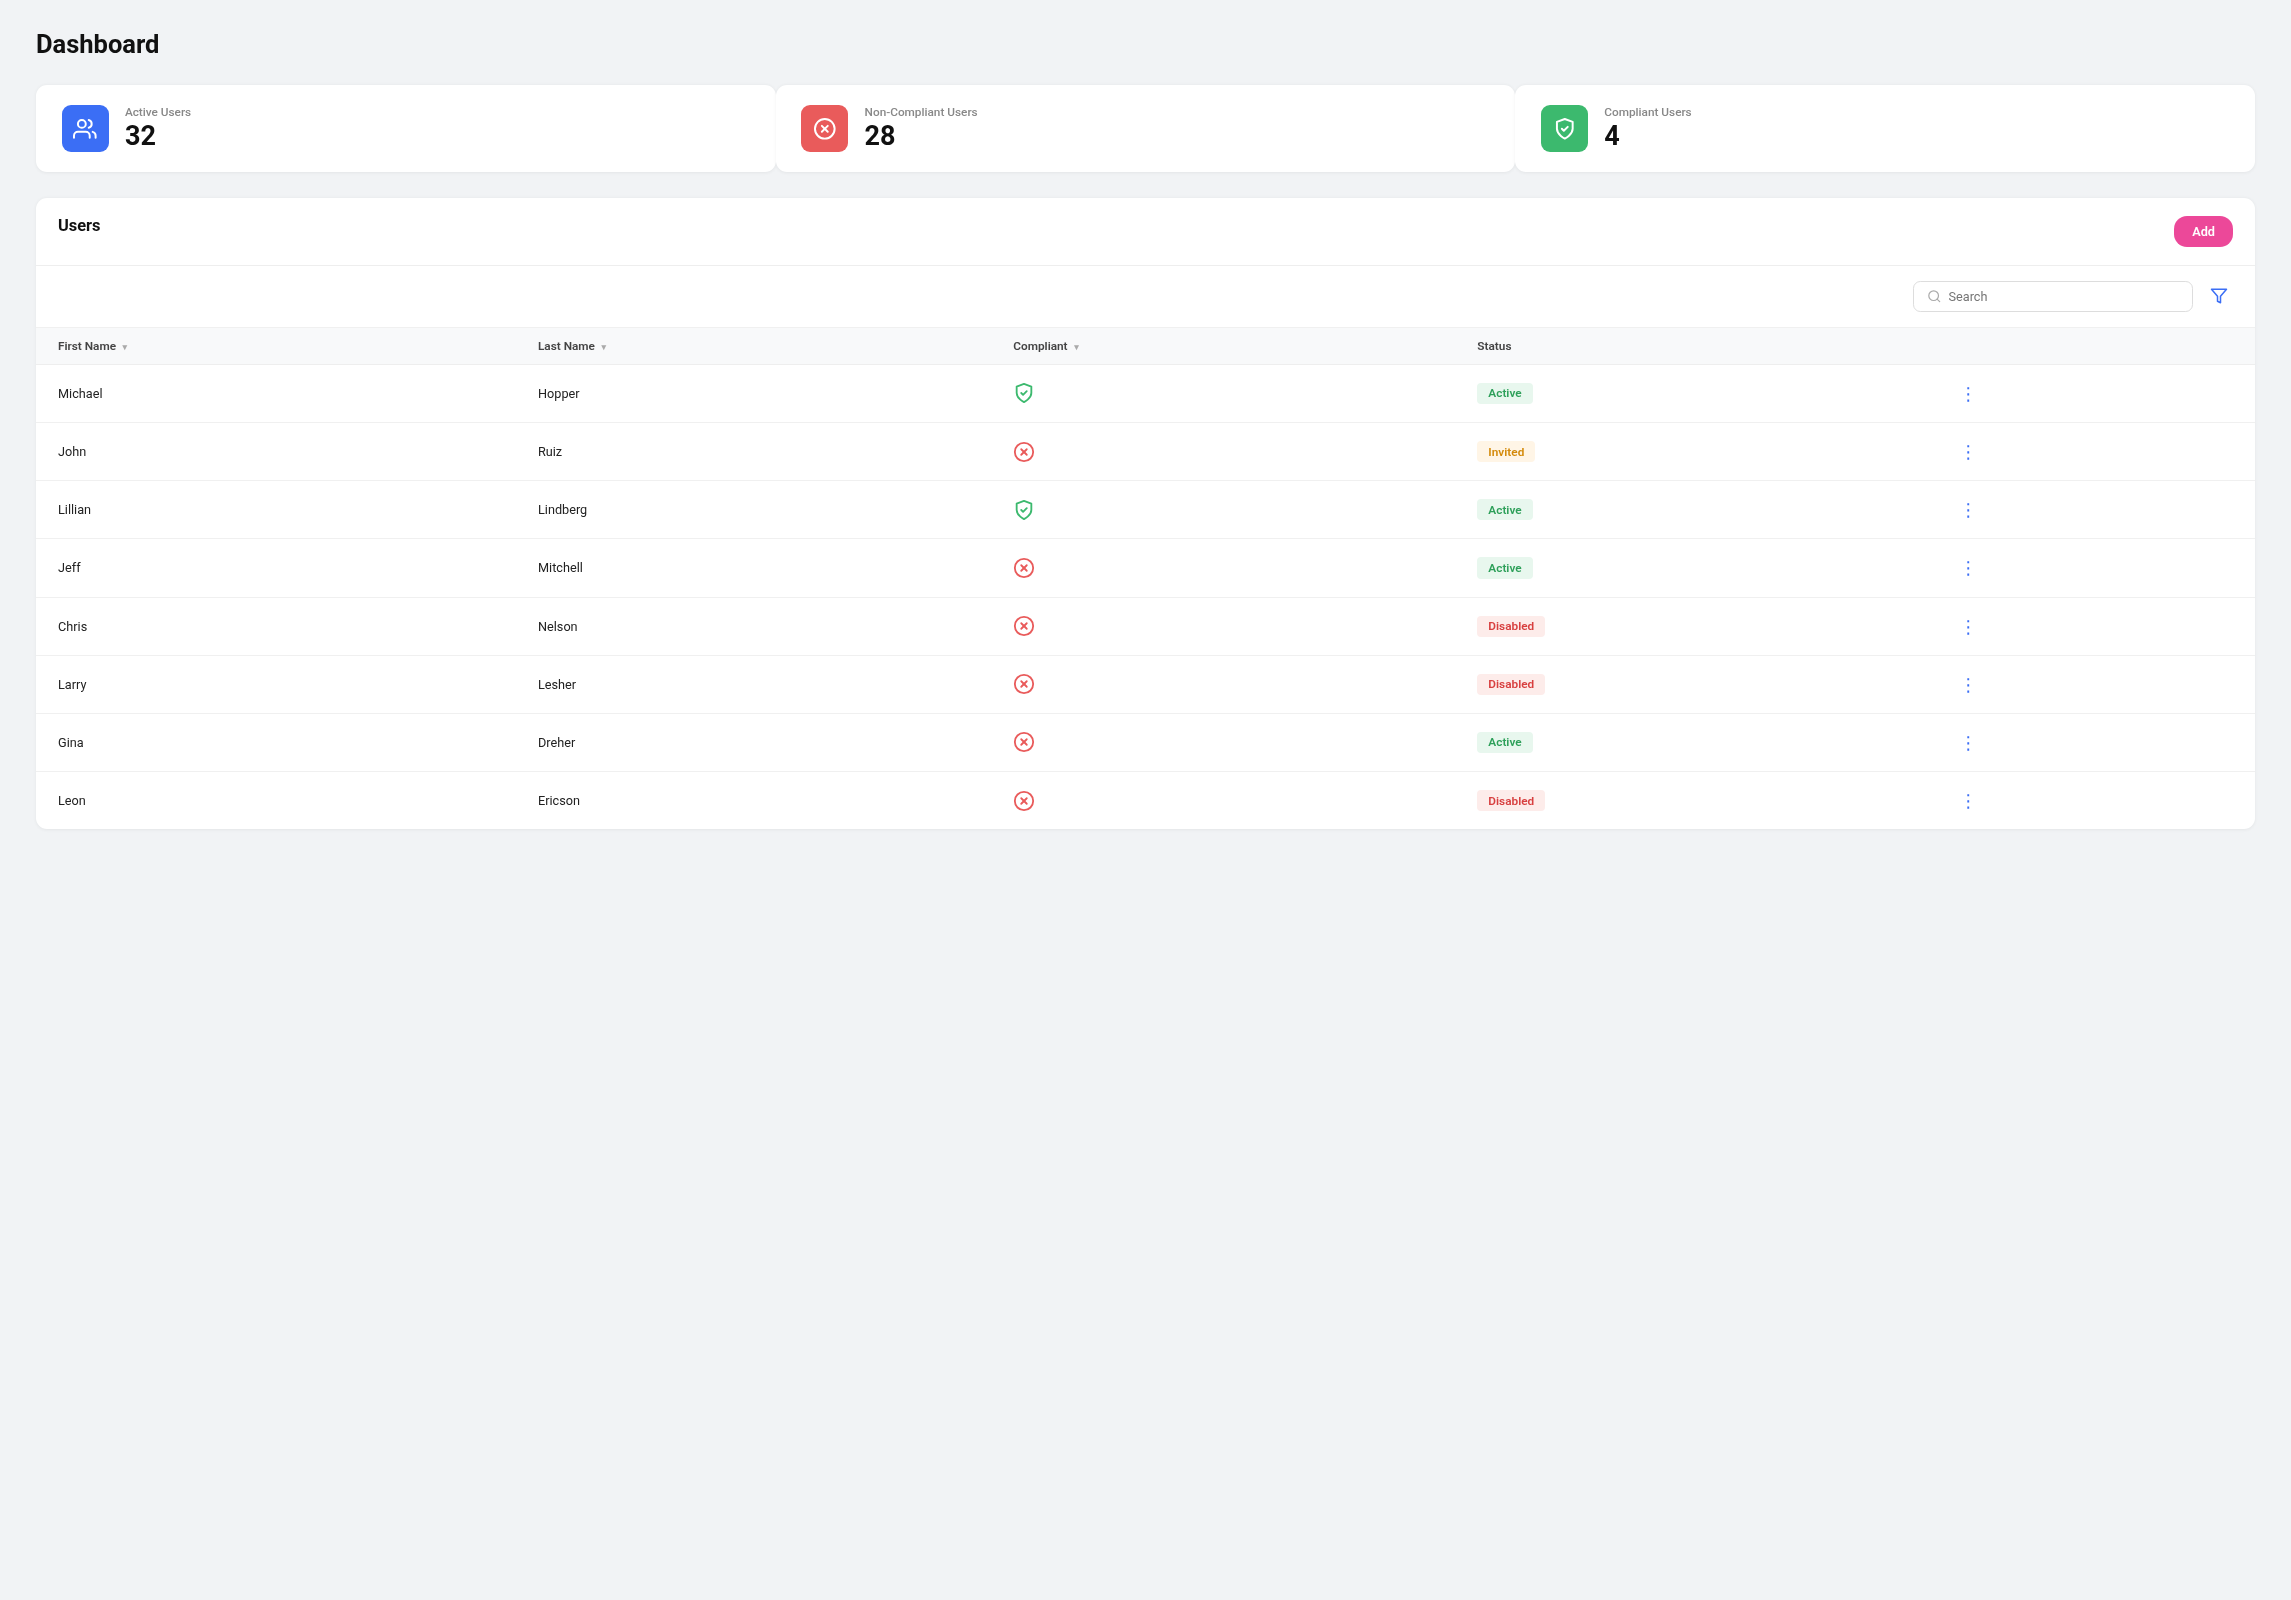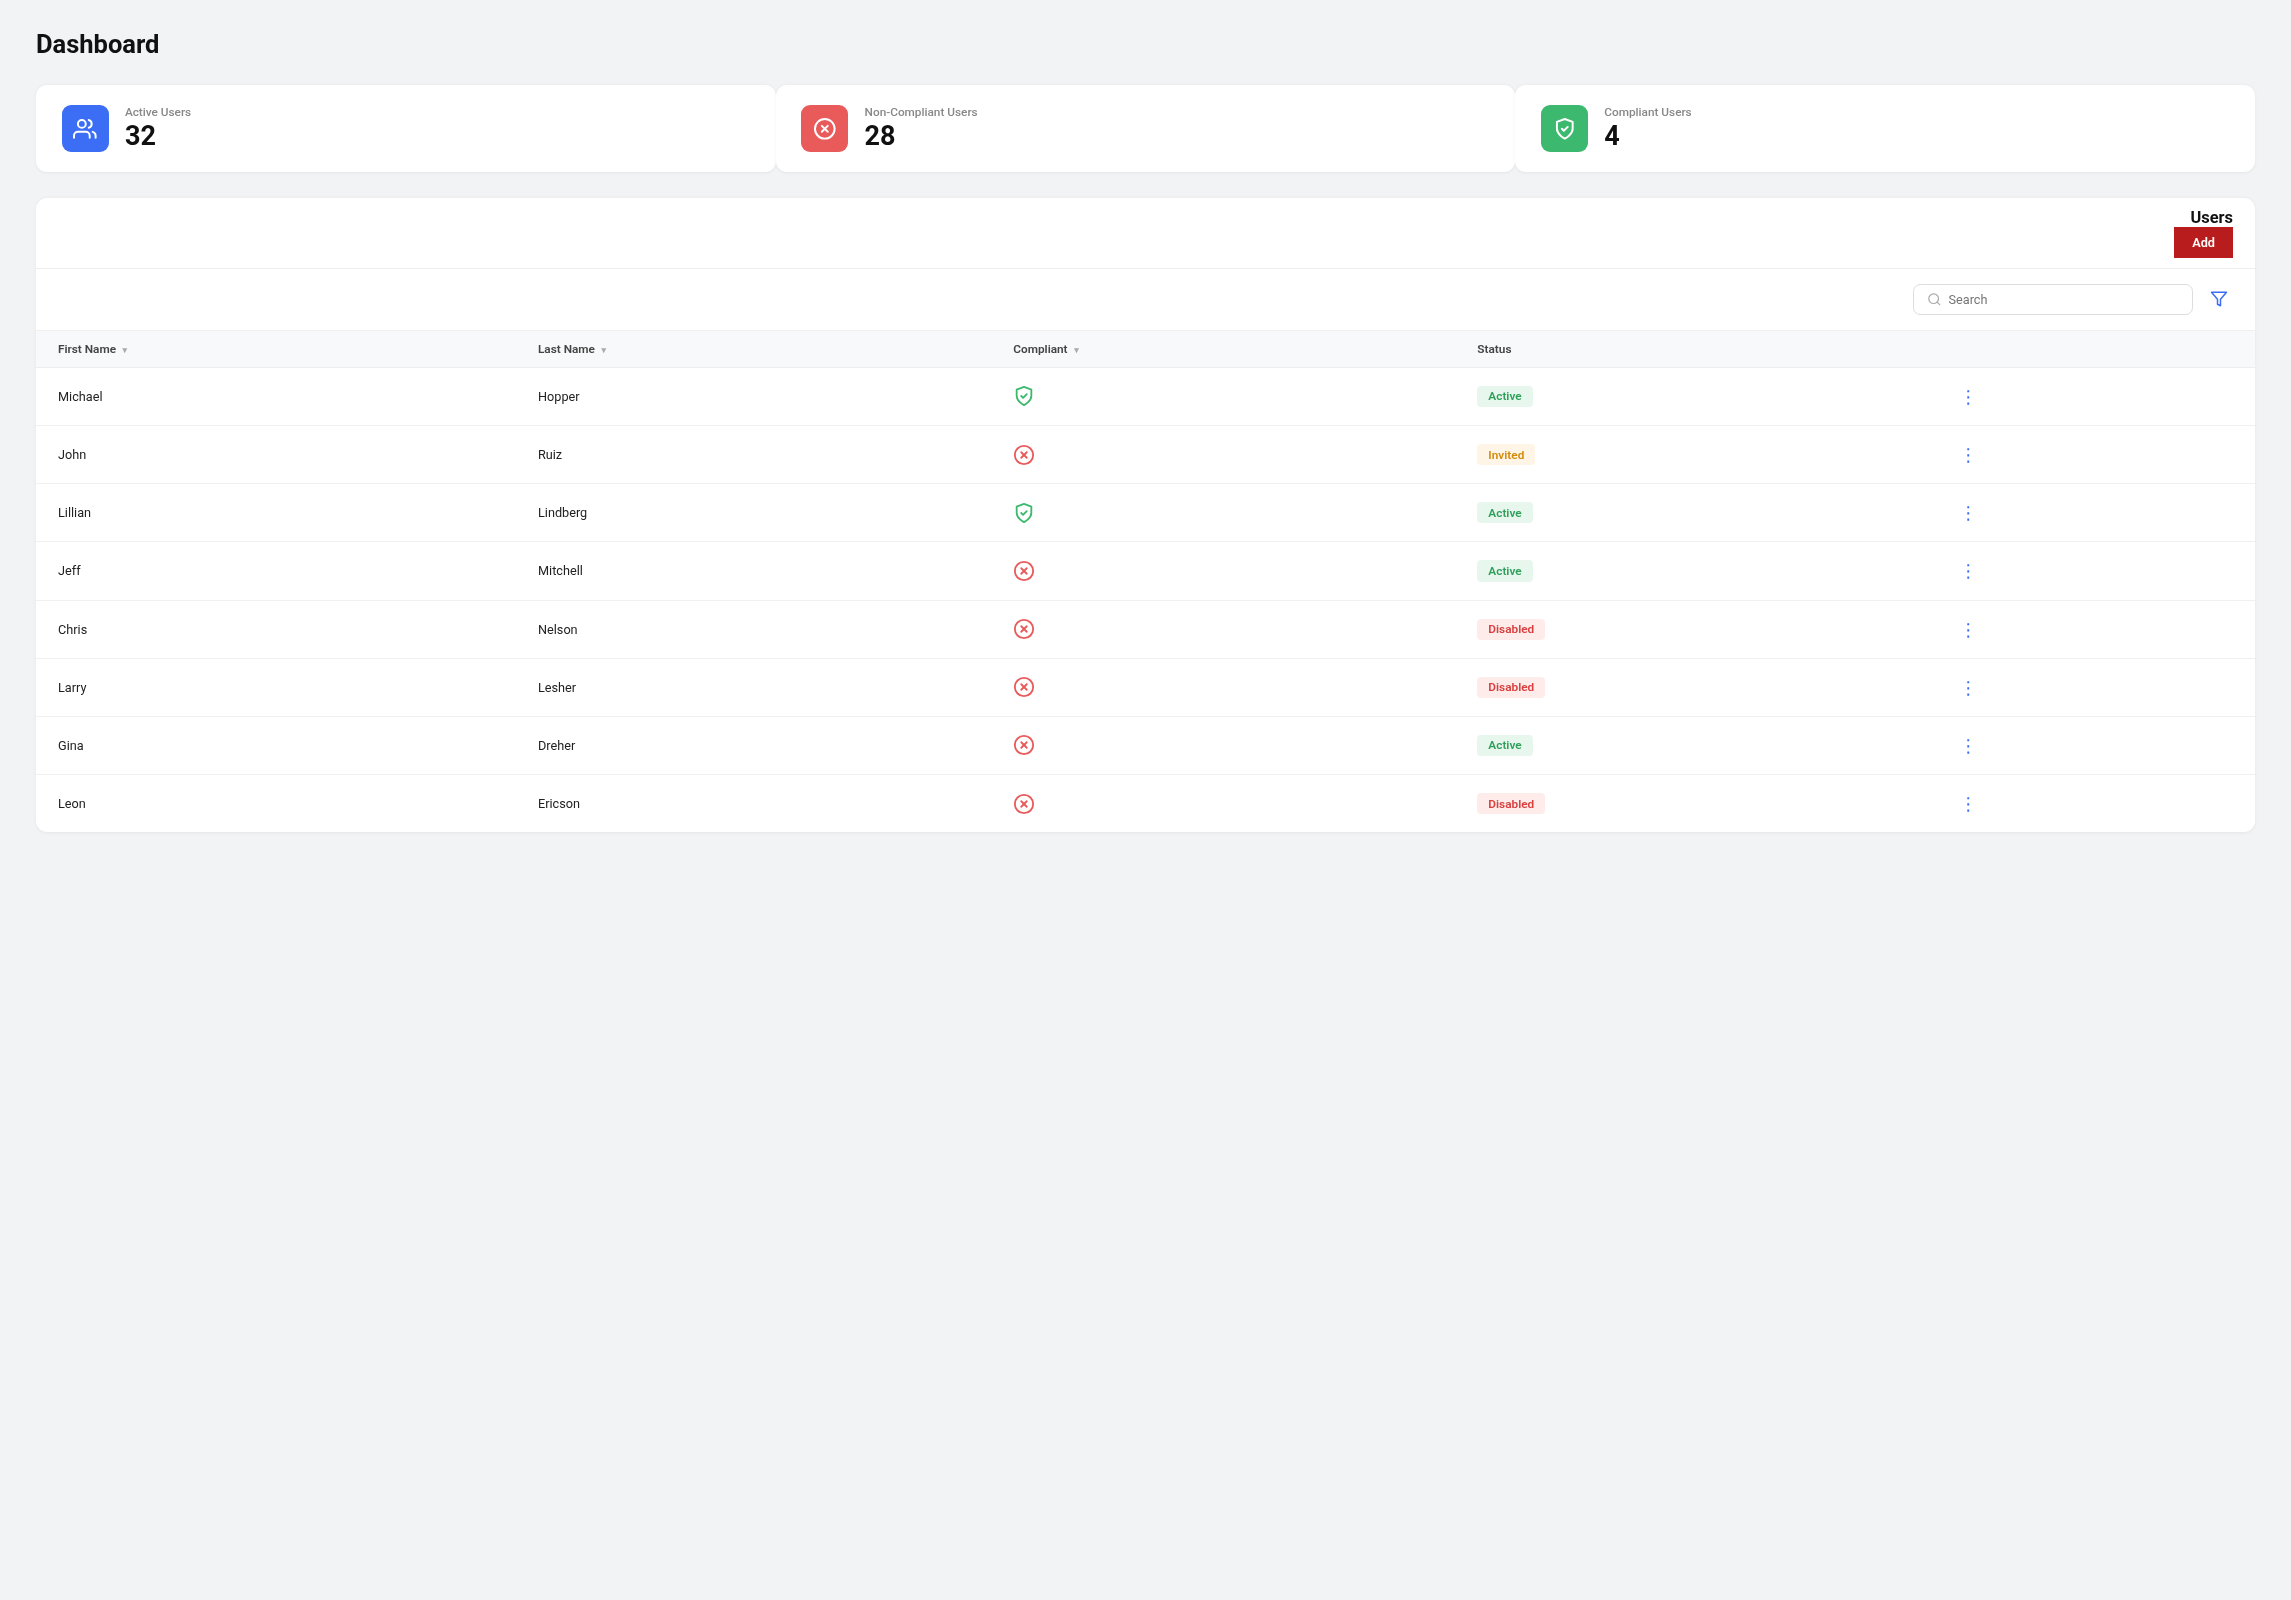--- a/index.html
+++ b/index.html
@@ -81,38 +81,37 @@
 
     .users-card {
       background: #fff;
       border-radius: 11px;
       box-shadow: 0 0.9px 3.6px rgba(0,0,0,0.06);
       overflow: hidden;
     }
 
     .users-header {
       display: flex;
-      align-items: flex-end;
+      align-items: flex-start;
       justify-content: space-between;
-      padding: 10px 22px;
+      padding: 18px 22px;
       border-bottom: 0.9px solid #eee;
-      flex-direction: column;
     }
 
     .users-title {
       font-size: 16.4px;
       font-weight: 700;
       color: #111;
     }
 
     .add-btn {
-      background: #b91c1c;
+      background: #ec4899;
       color: #fff;
       border: none;
-      border-radius: 0;
+      border-radius: 13px;
       padding: 8.2px 18px;
       font-size: 12.7px;
       font-weight: 600;
       cursor: pointer;
     }
 
     .table-toolbar {
       display: flex;
       justify-content: flex-end;
       align-items: center;

